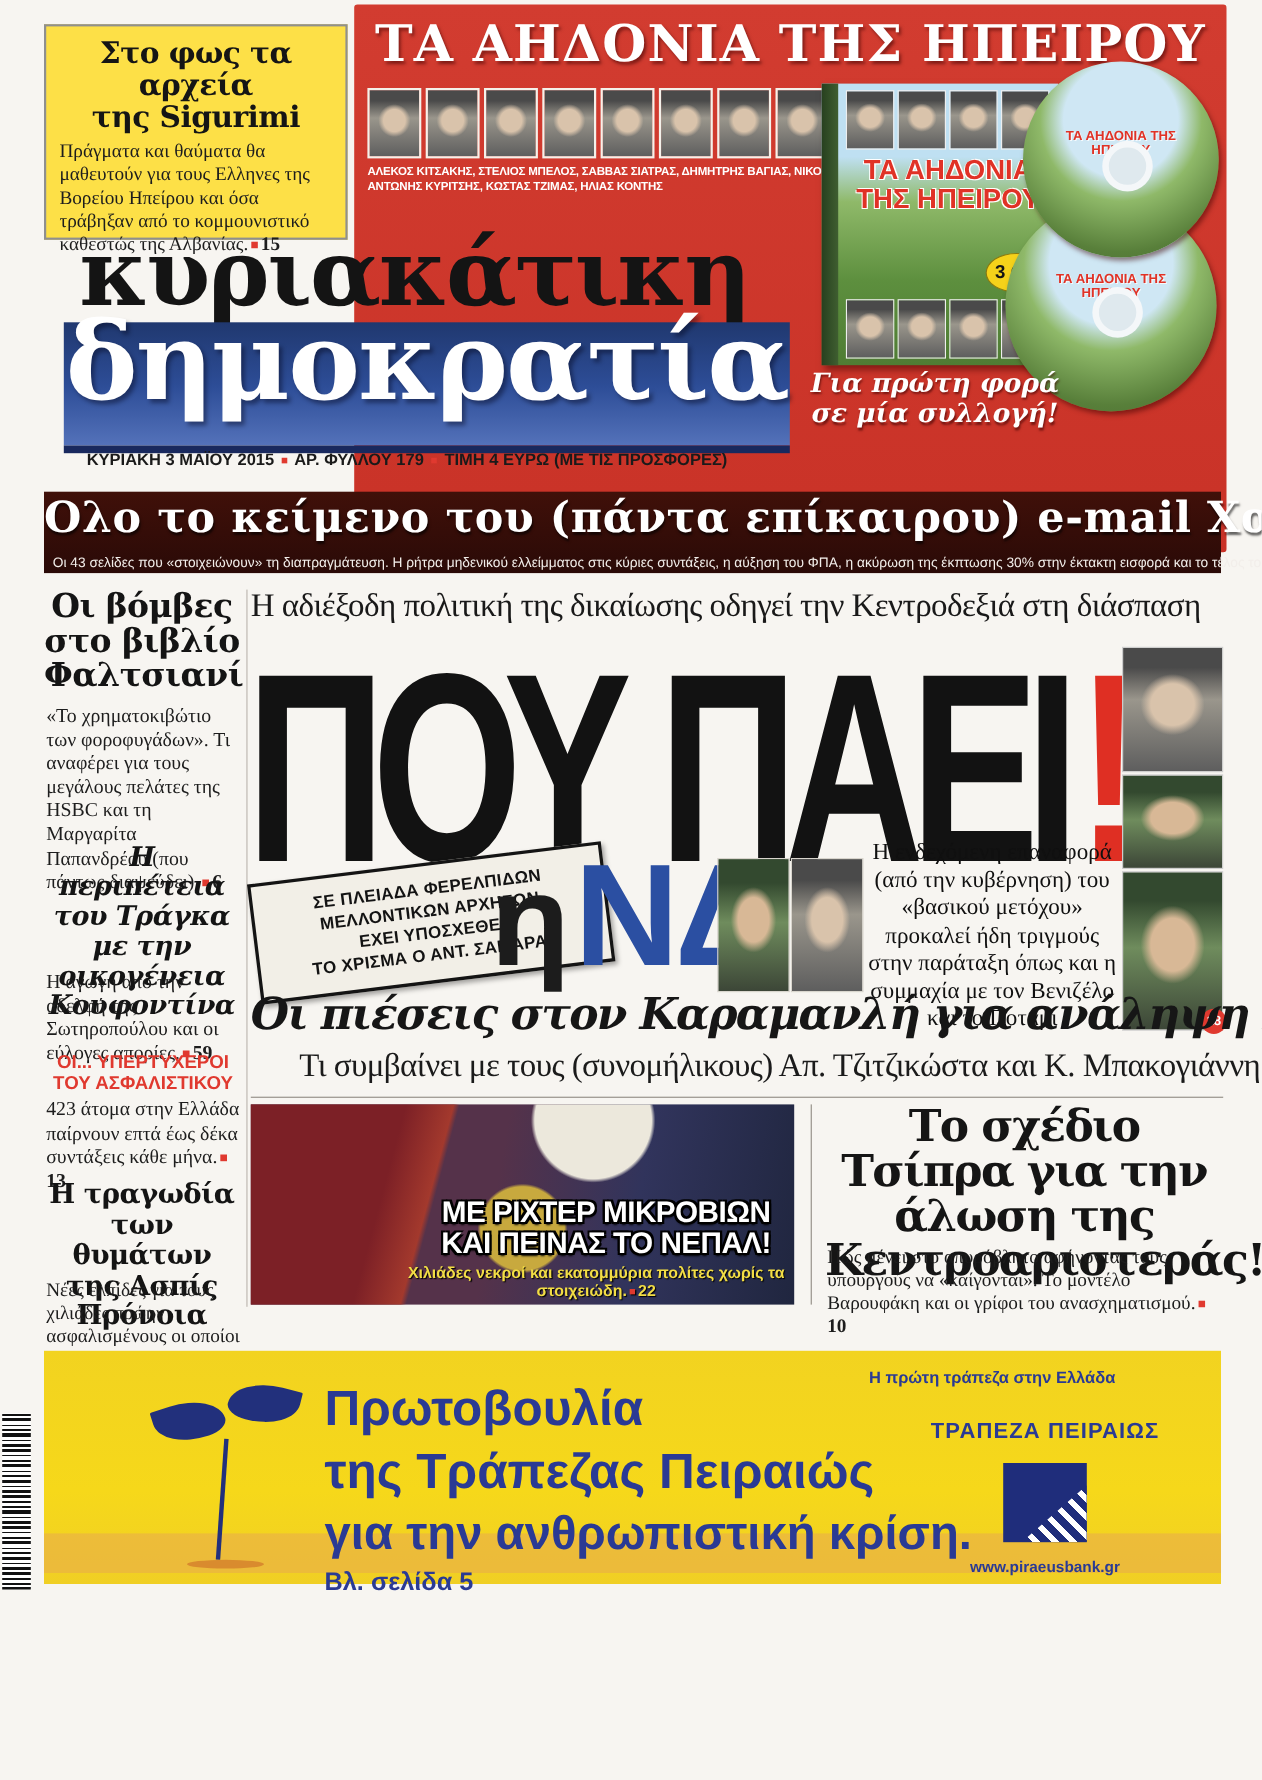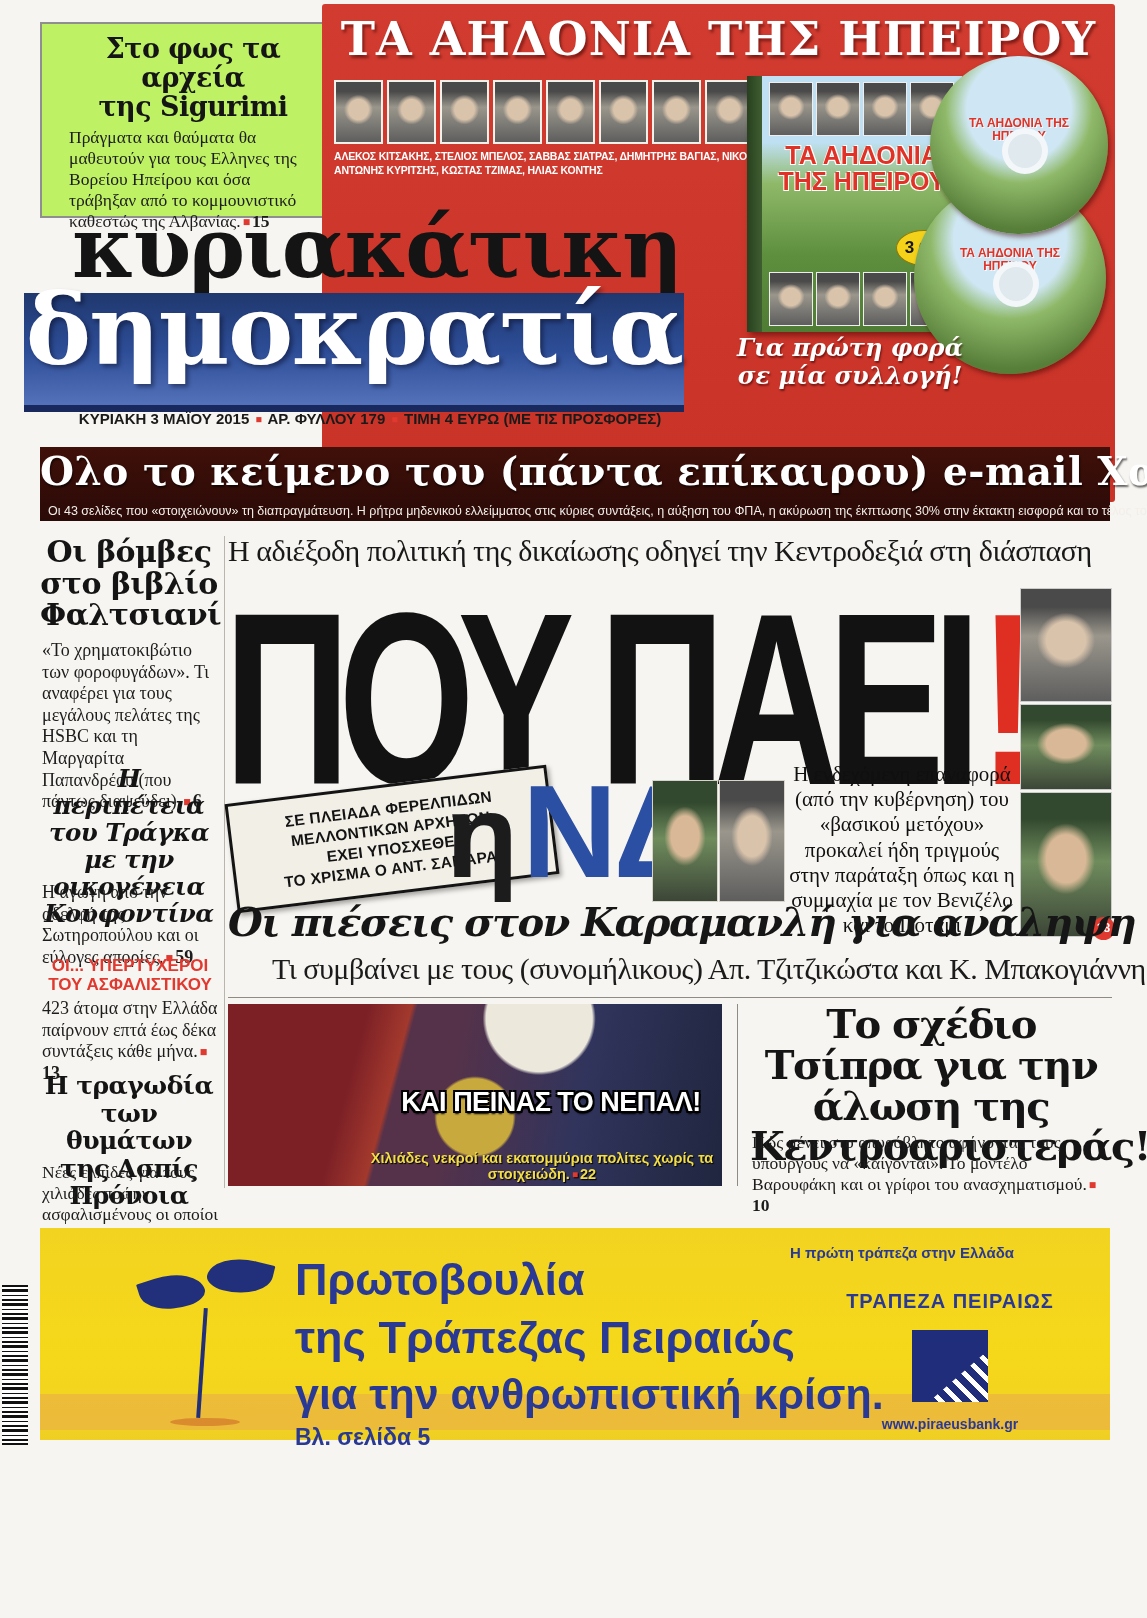--- a/index.html
+++ b/index.html
@@ -1,20 +1,20 @@
 <!DOCTYPE html>
 <html><head>
 <meta charset="utf-8">
 <style>
   html,body{margin:0;padding:0;}
   body{width:1147px;height:1618px;background:#f7f5f1;position:relative;
        font-family:"Liberation Serif",serif;overflow:hidden;}
   .abs{position:absolute;}
   
-  .sigurimi{left:40px;top:22px;width:272px;height:192px;border:2px solid #8f8f8f;background:#bef264;padding-left:15px;}
+  .sigurimi{left:40px;top:22px;width:272px;height:192px;border:2px solid #8f8f8f;background:#fde047;}
   .sigurimi .t{margin:10px 8px 4px;text-align:center;font-family:"DejaVu Serif",serif;
                font-weight:bold;font-size:27px;line-height:1.08;color:#151515;letter-spacing:-0.5px;}
   .sigurimi .b{margin:6px 12px;font-size:17.5px;line-height:1.2;color:#1d1d1d;text-align:left;}
   .sq{display:inline-block;color:#e0392f;font-size:0.7em;vertical-align:1px;margin:0 2px;}
   .pg{font-weight:bold;}
   
   .promo{left:322px;top:4px;width:793px;height:498px;background:linear-gradient(180deg,#d23c30,#c93227);border-radius:3px;}
   .promo-title{left:0;right:0;top:8px;text-align:center;font-family:"DejaVu Serif",serif;font-weight:bold;
                font-size:46px;color:#fff;letter-spacing:1px;text-shadow:2px 3px 3px rgba(60,0,0,.55);white-space:nowrap;}
   .phrow{left:12px;top:76px;display:flex;}
@@ -48,21 +48,21 @@
   .tagline{left:408px;top:330px;width:240px;text-align:center;font-family:"DejaVu Serif",serif;
            font-weight:bold;font-style:italic;font-size:24px;line-height:1.18;color:#fff;text-shadow:1px 2px 2px rgba(60,0,0,.6);}
   .pack{left:650px;top:332px;width:140px;color:#131313;font-family:"Liberation Sans",sans-serif;text-align:left;}
   .pack .big{font-weight:900;font-size:52px;line-height:.85;letter-spacing:-2px;}
   .pack .row{display:flex;align-items:center;margin-top:2px;}
   .pack .n45{font-weight:900;font-size:36px;line-height:.9;letter-spacing:-1px;}
   .pack .lbl{font-weight:900;font-size:13px;line-height:1.0;margin-left:4px;}
   
   .mast1{left:72px;top:206px;width:630px;font-family:"DejaVu Serif",serif;font-weight:bold;
          font-size:84px;line-height:1;color:#141414;letter-spacing:-2px;white-space:nowrap;}
-  .mastband{left:24px;top:293px;width:660px;height:112px;
+  .mastband{left:58px;top:293px;width:660px;height:112px;
             background:linear-gradient(180deg,#20386f 0,#2d4d97 52%,#5472ba 100%);
             border-bottom:7px solid #19295e;text-align:center;}
   .mast2{font-family:"DejaVu Serif",serif;font-weight:bold;font-size:98px;line-height:1;color:#fff;
          letter-spacing:-2px;margin-top:-12px;text-shadow:3px 3px 4px rgba(0,0,20,.4);white-space:nowrap;}
   .dateline{left:40px;top:410px;width:660px;text-align:center;font-family:"Liberation Sans",sans-serif;
             font-weight:bold;font-size:15px;color:#1a1a1a;white-space:nowrap;}
   
   .emailb{left:40px;top:447px;width:1070px;height:74px;background:linear-gradient(180deg,#401009,#2a0a07);}
   .emailb .t{left:0;right:0;top:1px;text-align:center;font-family:"DejaVu Serif",serif;font-weight:bold;
              font-size:39px;color:#fff;letter-spacing:.5px;white-space:nowrap;text-shadow:1px 2px 2px rgba(0,0,0,.6);}
@@ -264,20 +264,21 @@
 <div class="abs ph duo2"></div>
 
 <div class="abs sidetext">Η ενδεχόμενη επαναφορά (από την κυβέρνηση) του «βασικού μετόχου» προκαλεί ήδη τριγμούς στην παράταξη όπως και η συμμαχία με τον Βενιζέλο και το Ποτάμι</div>
 
 <div class="abs deck1">Οι πιέσεις στον Καραμανλή για ανάληψη πρωτοβουλιών</div>
 <div class="abs deck2">Τι συμβαίνει με τους (συνομήλικους) Απ. Τζιτζικώστα και Κ. Μπακογιάννη</div>
 <div class="abs hline"></div>
 
 <div class="abs nepal">
   <div class="abs nepal-head">
+    <div>ΜΕ ΡΙΧΤΕΡ ΜΙΚΡΟΒΙΩΝ</div>
     <div>ΚΑΙ ΠΕΙΝΑΣ ΤΟ ΝΕΠΑΛ!</div>
   </div>
   <div class="abs nepal-cap"><span>Χιλιάδες νεκροί και εκατομμύρια πολίτες χωρίς τα στοιχειώδη.</span><span class="sq">■</span><b>22</b></div>
 </div>
 
 <div class="abs vsep2"></div>
 
 <div class="abs tsip-t">Το σχέδιο Τσίπρα για την άλωση της Κεντροαριστεράς!</div>
 <div class="abs tsip-b"><span>Πώς μένει στο απυρόβλητο αφήνοντας τους υπουργούς να «καίγονται». Το μοντέλο Βαρουφάκη και οι γρίφοι του ανασχηματισμού.</span><span class="sq">■</span><span class="pg">10</span></div>
 

